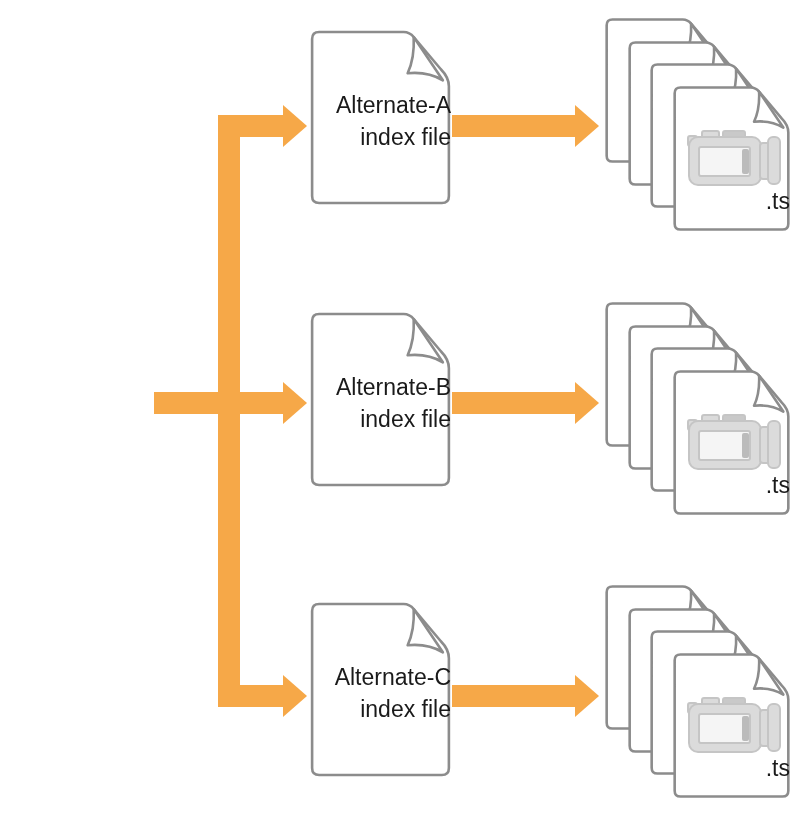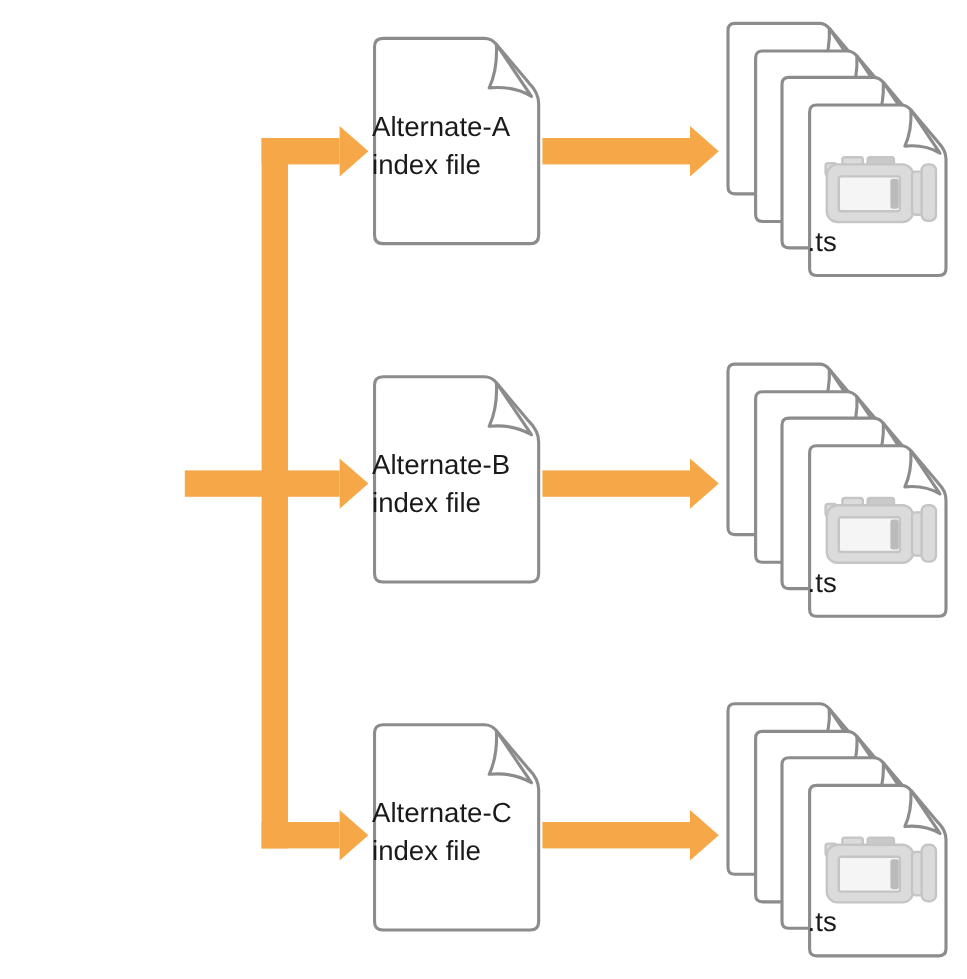--- a/index.html
+++ b/index.html
@@ -26,34 +26,34 @@
   .doc-body{
     fill:#FFFFFF;stroke:var(--document-border);stroke-width:2.6;
     stroke-linejoin:round;vector-effect:non-scaling-stroke;
   }
   .doc-flap{
     fill:#FFFFFF;stroke:var(--document-border);stroke-width:2.6;
     stroke-linejoin:round;vector-effect:non-scaling-stroke;
   }
   .doc-label{
     position:absolute;left:0;right:0;top:0;bottom:0;
-    display:flex;flex-direction:column;align-items:flex-start;justify-content:center;
+    display:flex;flex-direction:column;align-items:flex-end;justify-content:center;
     padding-top:7px;text-align:center;
     font-size:23px;line-height:32px;
   }
   .stack{position:absolute;}
   .stack-doc{position:absolute;width:117px;height:147px;}
   .stack-front{position:absolute;left:68px;top:68px;width:117px;height:147px;}
   .cam-icon{position:absolute;left:13px;top:44px;width:96px;height:60px;}
   .cam-fill{fill:var(--camera-body);stroke:var(--camera-border);stroke-width:2;}
   .cam-dark{fill:var(--camera-tab);stroke:var(--camera-border);stroke-width:2;}
   .cam-screen{fill:var(--camera-screen);stroke:var(--camera-border);stroke-width:2;}
   .cam-bar{fill:var(--camera-screen-bar);}
   .ts-label{
-    position:absolute;left:0;right:0;top:103px;text-align:left;
+    position:absolute;left:0;right:0;top:103px;text-align:right;
     font-size:23px;line-height:26px;
   }
   .defs-host{position:absolute;width:0;height:0;overflow:hidden;}
 </style>
 </head>
 <body>
 
 <svg class="defs-host" aria-hidden="true">
   <symbol id="doc-sym" viewBox="0 0 140 174">
     <path class="doc-body" d="M 9,2 H 93 Q 99,2 103,7 L 130,39 Q 138,47 138,56 V 165 Q 138,172 131,172 H 9 Q 2,172 2,165 V 9 Q 2,2 9,2 Z"></path>

